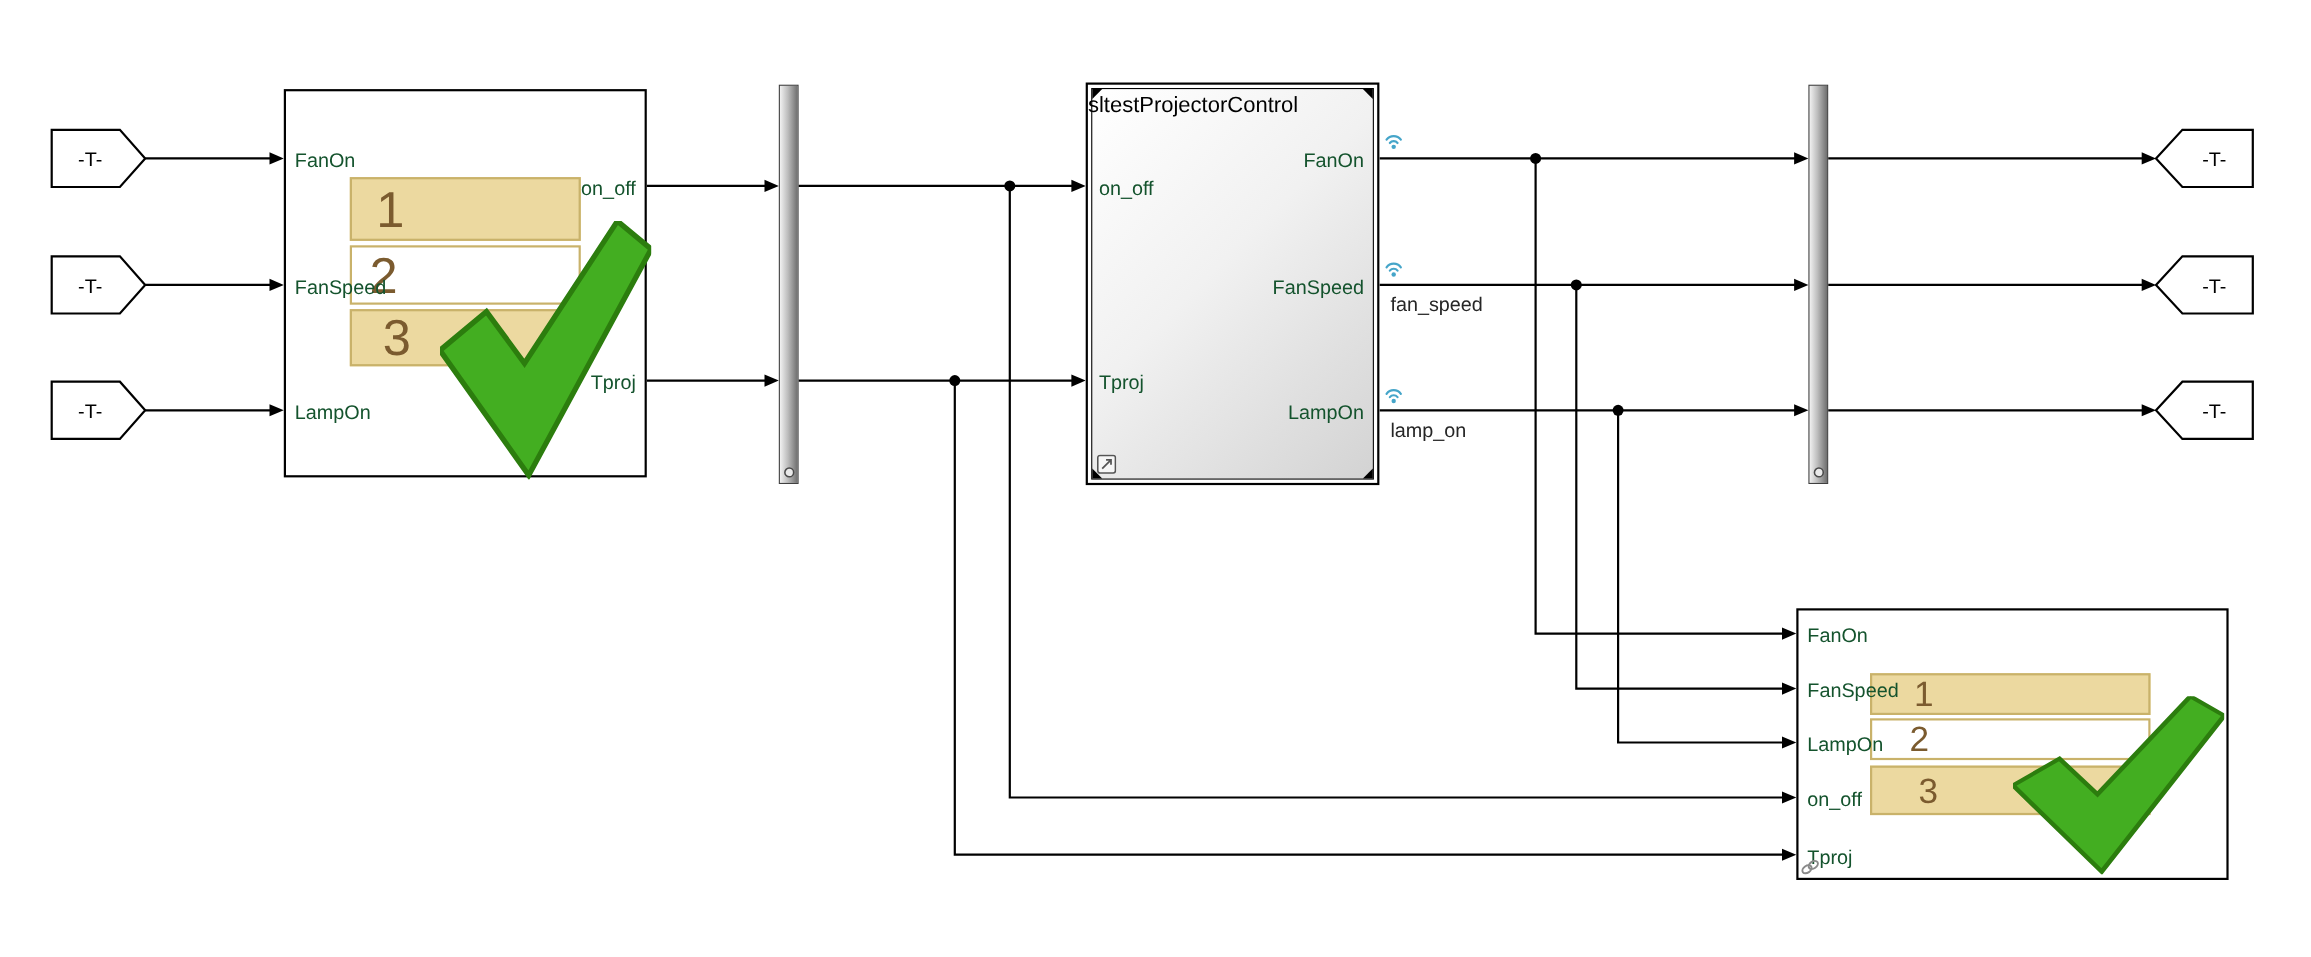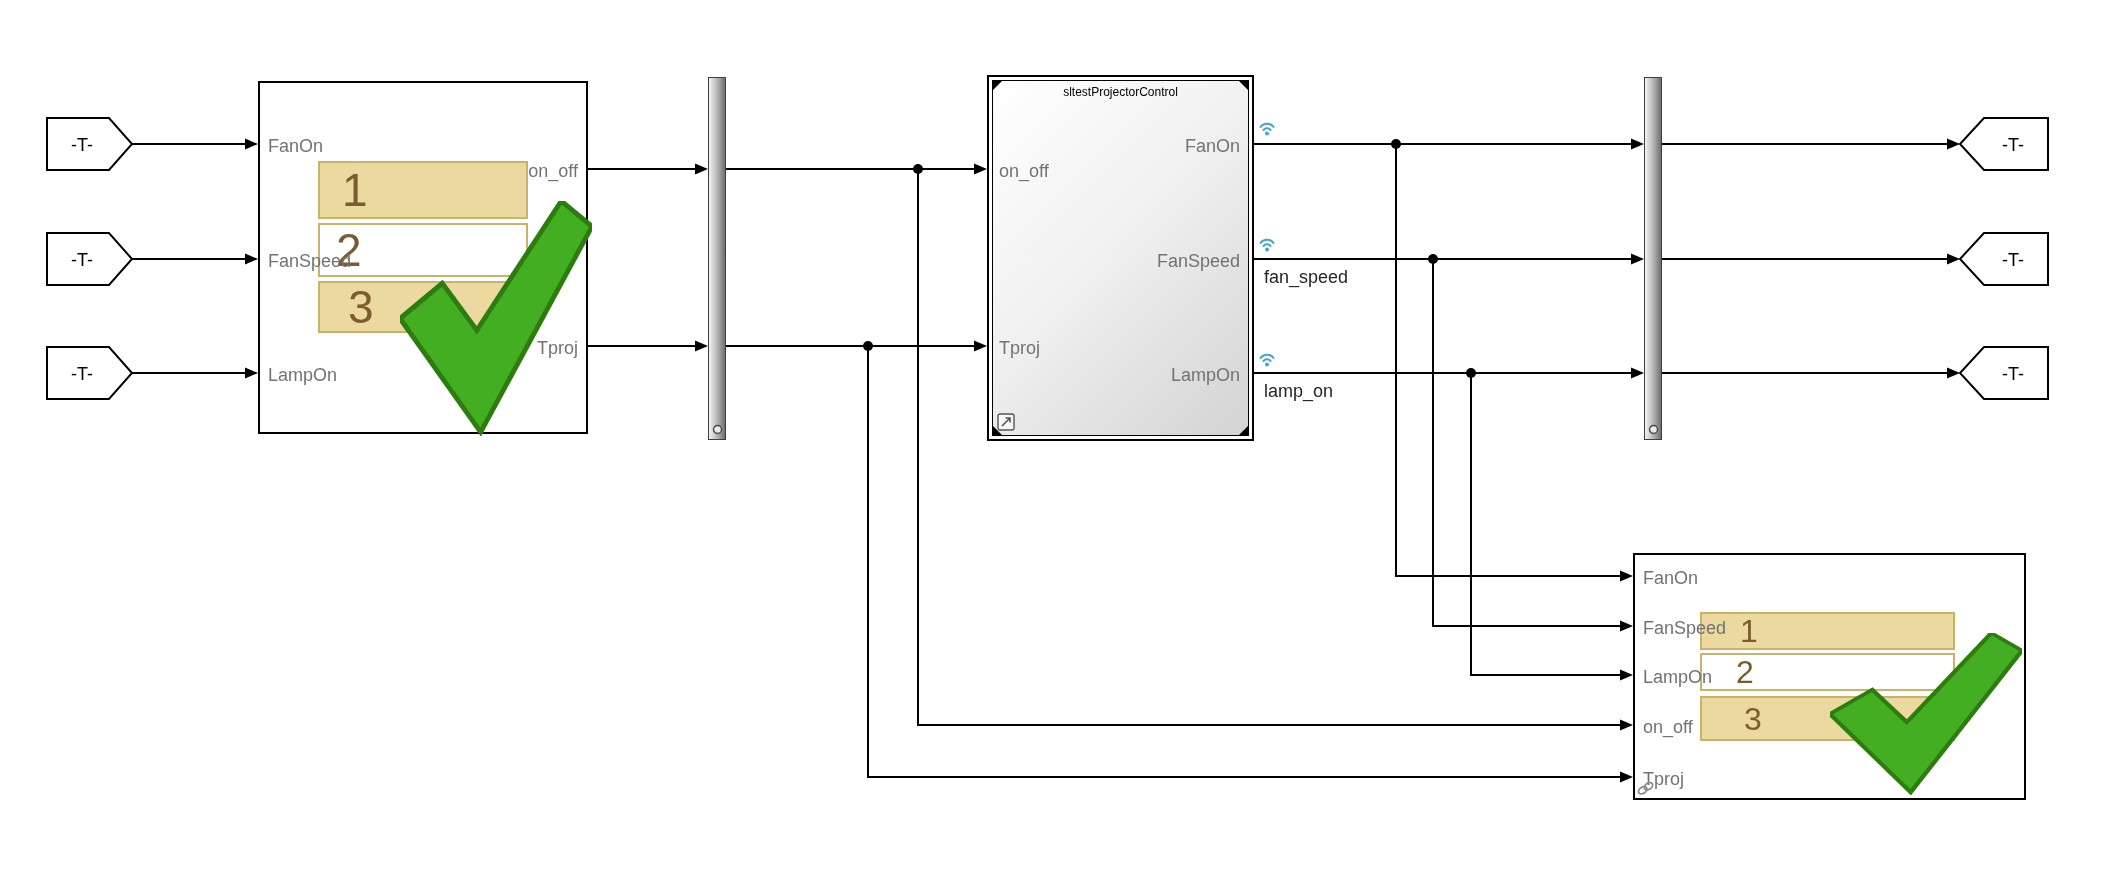--- a/index.html
+++ b/index.html
@@ -7,41 +7,41 @@
   body { font-family:"Liberation Sans", sans-serif; }
   #canvas { position:relative; width:2101px; height:870px; background:#ffffff; overflow:hidden; }
 
   #wire-layer { position:absolute; left:0; top:0; width:2101px; height:870px; }
   .wire  { stroke:#000; stroke-width:2; fill:none; }
   .arrow { fill:#000; stroke:none; }
   .dot   { fill:#000; stroke:none; }
 
   .block { position:absolute; background:#fff; border:2px solid #000; }
 
-  .port-label { position:absolute; font-size:18px; color:#737373; white-space:nowrap; transform:translateY(-50%); line-height:1; }
+  .port-label { position:absolute; font-size:18px; color:#14532d; white-space:nowrap; transform:translateY(-50%); line-height:1; }
   .port-label.right { text-align:right; }
 
   .step-bars { position:absolute; }
   .step-bar  { position:absolute; left:0; width:100%; border:2px solid #C9B26A; }
   .step-bar.tan   { background:#ECD9A0; }
   .step-bar.blank { background:transparent; }
   .step-num  { position:absolute; transform:translateY(-50%); color:#7B5B2F; line-height:1; }
   .step-num.big   { font-size:46px; }
   .step-num.small { font-size:32px; }
   .check-svg { position:absolute; }
 
   .routing-bar { position:absolute; width:18px; height:363px;
                  background:linear-gradient(to right,#f2f2f2 0%,#bdbdbd 45%,#6f6f6f 100%);
                  border:1px solid #3f3f3f; }
 
   .model-block { position:absolute; border:2px solid #000; background:#fff; }
   .model-inner { position:absolute; inset:3px; border:1px solid #000;
                  background:linear-gradient(135deg,#ffffff 0%,#f1f1f1 45%,#d3d3d3 100%); }
-  .model-title { position:absolute; top:8px; left:0; width:100%; text-align:center;
-                 font-size:12px; color:#000; white-space:nowrap; }
+  .model-title { position:absolute; top:8px; left:0; width:100%; text-align:left;
+                 font-size:20px; color:#000; white-space:nowrap; }
   .corner { position:absolute; width:0; height:0; }
   .corner.tl { left:4px;  top:4px;    border-top:9px solid #000;    border-right:9px solid transparent; }
   .corner.tr { right:4px; top:4px;    border-top:9px solid #000;    border-left:9px solid transparent; }
   .corner.bl { left:4px;  bottom:4px; border-bottom:9px solid #000; border-right:9px solid transparent; }
   .corner.br { right:4px; bottom:4px; border-bottom:9px solid #000; border-left:9px solid transparent; }
 
   .sig-label { position:absolute; font-size:18px; color:#262626; white-space:nowrap; }
 
   .tag-poly { fill:#fff; stroke:#000; stroke-width:2; }
   .tag-text { font-size:18px; fill:#000; text-anchor:middle; font-family:"Liberation Sans",sans-serif; }

